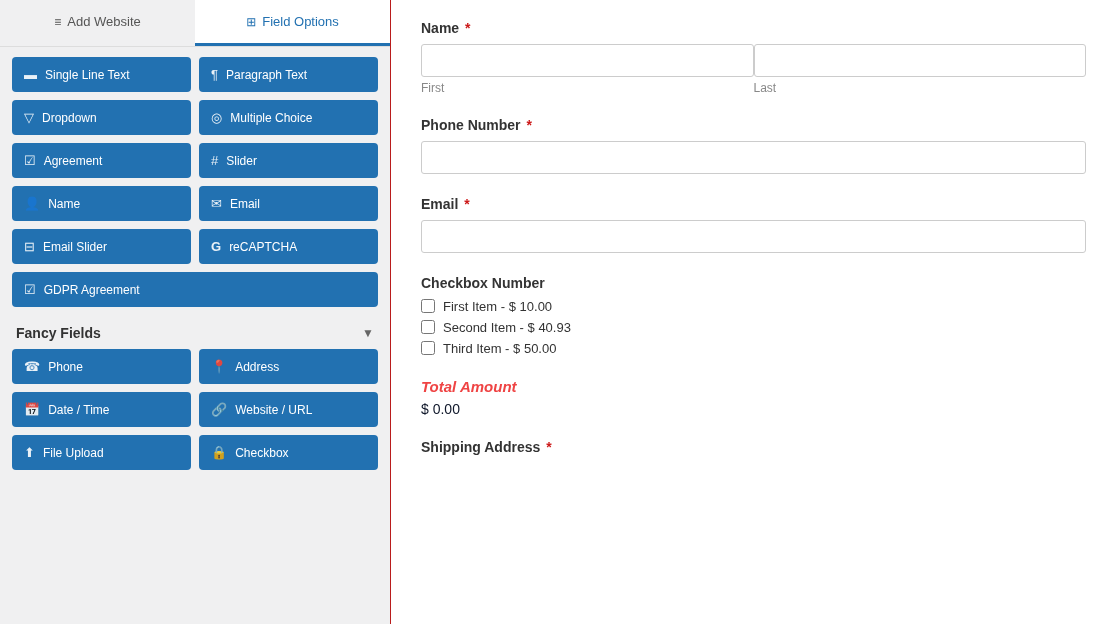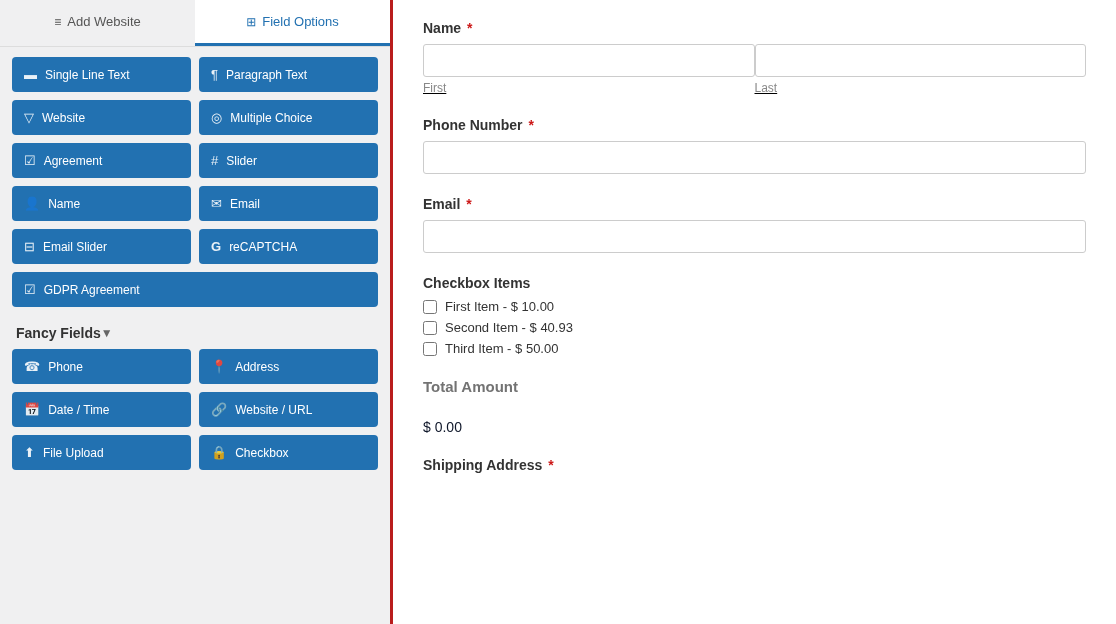--- a/index.html
+++ b/index.html
@@ -74,56 +74,56 @@
       gap: 8px;
       font-weight: 400;
       text-align: left;
     }
     .field-btn .btn-icon { font-size: 13px; opacity: 0.9; flex-shrink: 0; }
 
     
     .section-header {
       display: flex;
       align-items: center;
+      justify-content: space-between;
       padding: 10px 4px 8px;
       font-size: 14px;
       font-weight: 600;
       color: #333;
       cursor: pointer;
     }
     .section-header .chevron { font-size: 12px; color: #666; }
 
     
     .right-panel {
       flex: 1;
       background: #fff;
       overflow-y: auto;
       padding: 20px 30px;
-      border-left: 3px solid #b91c1c;
+      border-left: 1px solid #b91c1c;
     }
     .right-panel::-webkit-scrollbar { width: 6px; }
     .right-panel::-webkit-scrollbar-thumb { background: #ccc; border-radius: 3px; }
 
     
     .form-field { margin-bottom: 22px; }
 
     .form-label {
       font-size: 14px;
       font-weight: 600;
       color: #333;
       margin-bottom: 8px;
       display: block;
     }
     .form-label .required { color: #cc1818; margin-left: 2px; }
 
     .name-row {
       display: grid;
       grid-template-columns: 1fr 1fr;
       gap: 0;
-      text-decoration: underline;
     }
 
     .sub-label {
       font-size: 12px;
       color: #888;
       margin-top: 4px;
     }
 
     input[type="text"], input[type="email"] {
       width: 100%;
@@ -137,39 +137,40 @@
     }
 
     .full-width-input {
       width: 100%;
     }
 
     
     .checkbox-items { margin-top: 8px; }
     .checkbox-item {
       display: flex;
-      align-items: flex-end;
+      align-items: flex-start;
       gap: 8px;
       margin-bottom: 6px;
       font-size: 13px;
       color: #333;
     }
     .checkbox-item input[type="checkbox"] {
       width: 14px;
       height: 14px;
       accent-color: #2271b1;
       cursor: pointer;
     }
 
     
     .total-label {
       font-size: 15px;
       font-weight: 700;
-      color: #737373;
-      margin-bottom: 24px;
+      color: #ef4444;
+      margin-bottom: 6px;
+      font-style: italic;
     }
     .total-value {
       font-size: 14px;
       color: #0f172a;
     }
   </style>
 </head>
 <body>
 
 <div class="left-panel">
@@ -191,21 +192,21 @@
       <button class="field-btn">
         <span class="btn-icon">▬</span>
         <span>Single Line Text</span>
       </button>
       <button class="field-btn">
         <span class="btn-icon">¶</span>
         <span>Paragraph Text</span>
       </button>
       <button class="field-btn">
         <span class="btn-icon">▽</span>
-        <span>Website</span>
+        <span>Dropdown</span>
       </button>
       <button class="field-btn">
         <span class="btn-icon">◎</span>
         <span>Multiple Choice</span>
       </button>
       <button class="field-btn">
         <span class="btn-icon">☑</span>
         <span>Agreement</span>
       </button>
       <button class="field-btn">
@@ -300,21 +301,21 @@
   </div>
 
   <div class="form-field">
     <label class="form-label">
       <span>Email</span><span class="required"> *</span>
     </label>
     <input type="email" class="full-width-input" style="">
   </div>
 
   <div class="form-field">
-    <label class="form-label">Checkbox Items</label>
+    <label class="form-label">Checkbox Number</label>
     <div class="checkbox-items">
       <div class="checkbox-item">
         <input type="checkbox" style="">
         <span>First Item - $ 10.00</span>
       </div>
       <div class="checkbox-item">
         <input type="checkbox" style="">
         <span>Second Item - $ 40.93</span>
       </div>
       <div class="checkbox-item">

